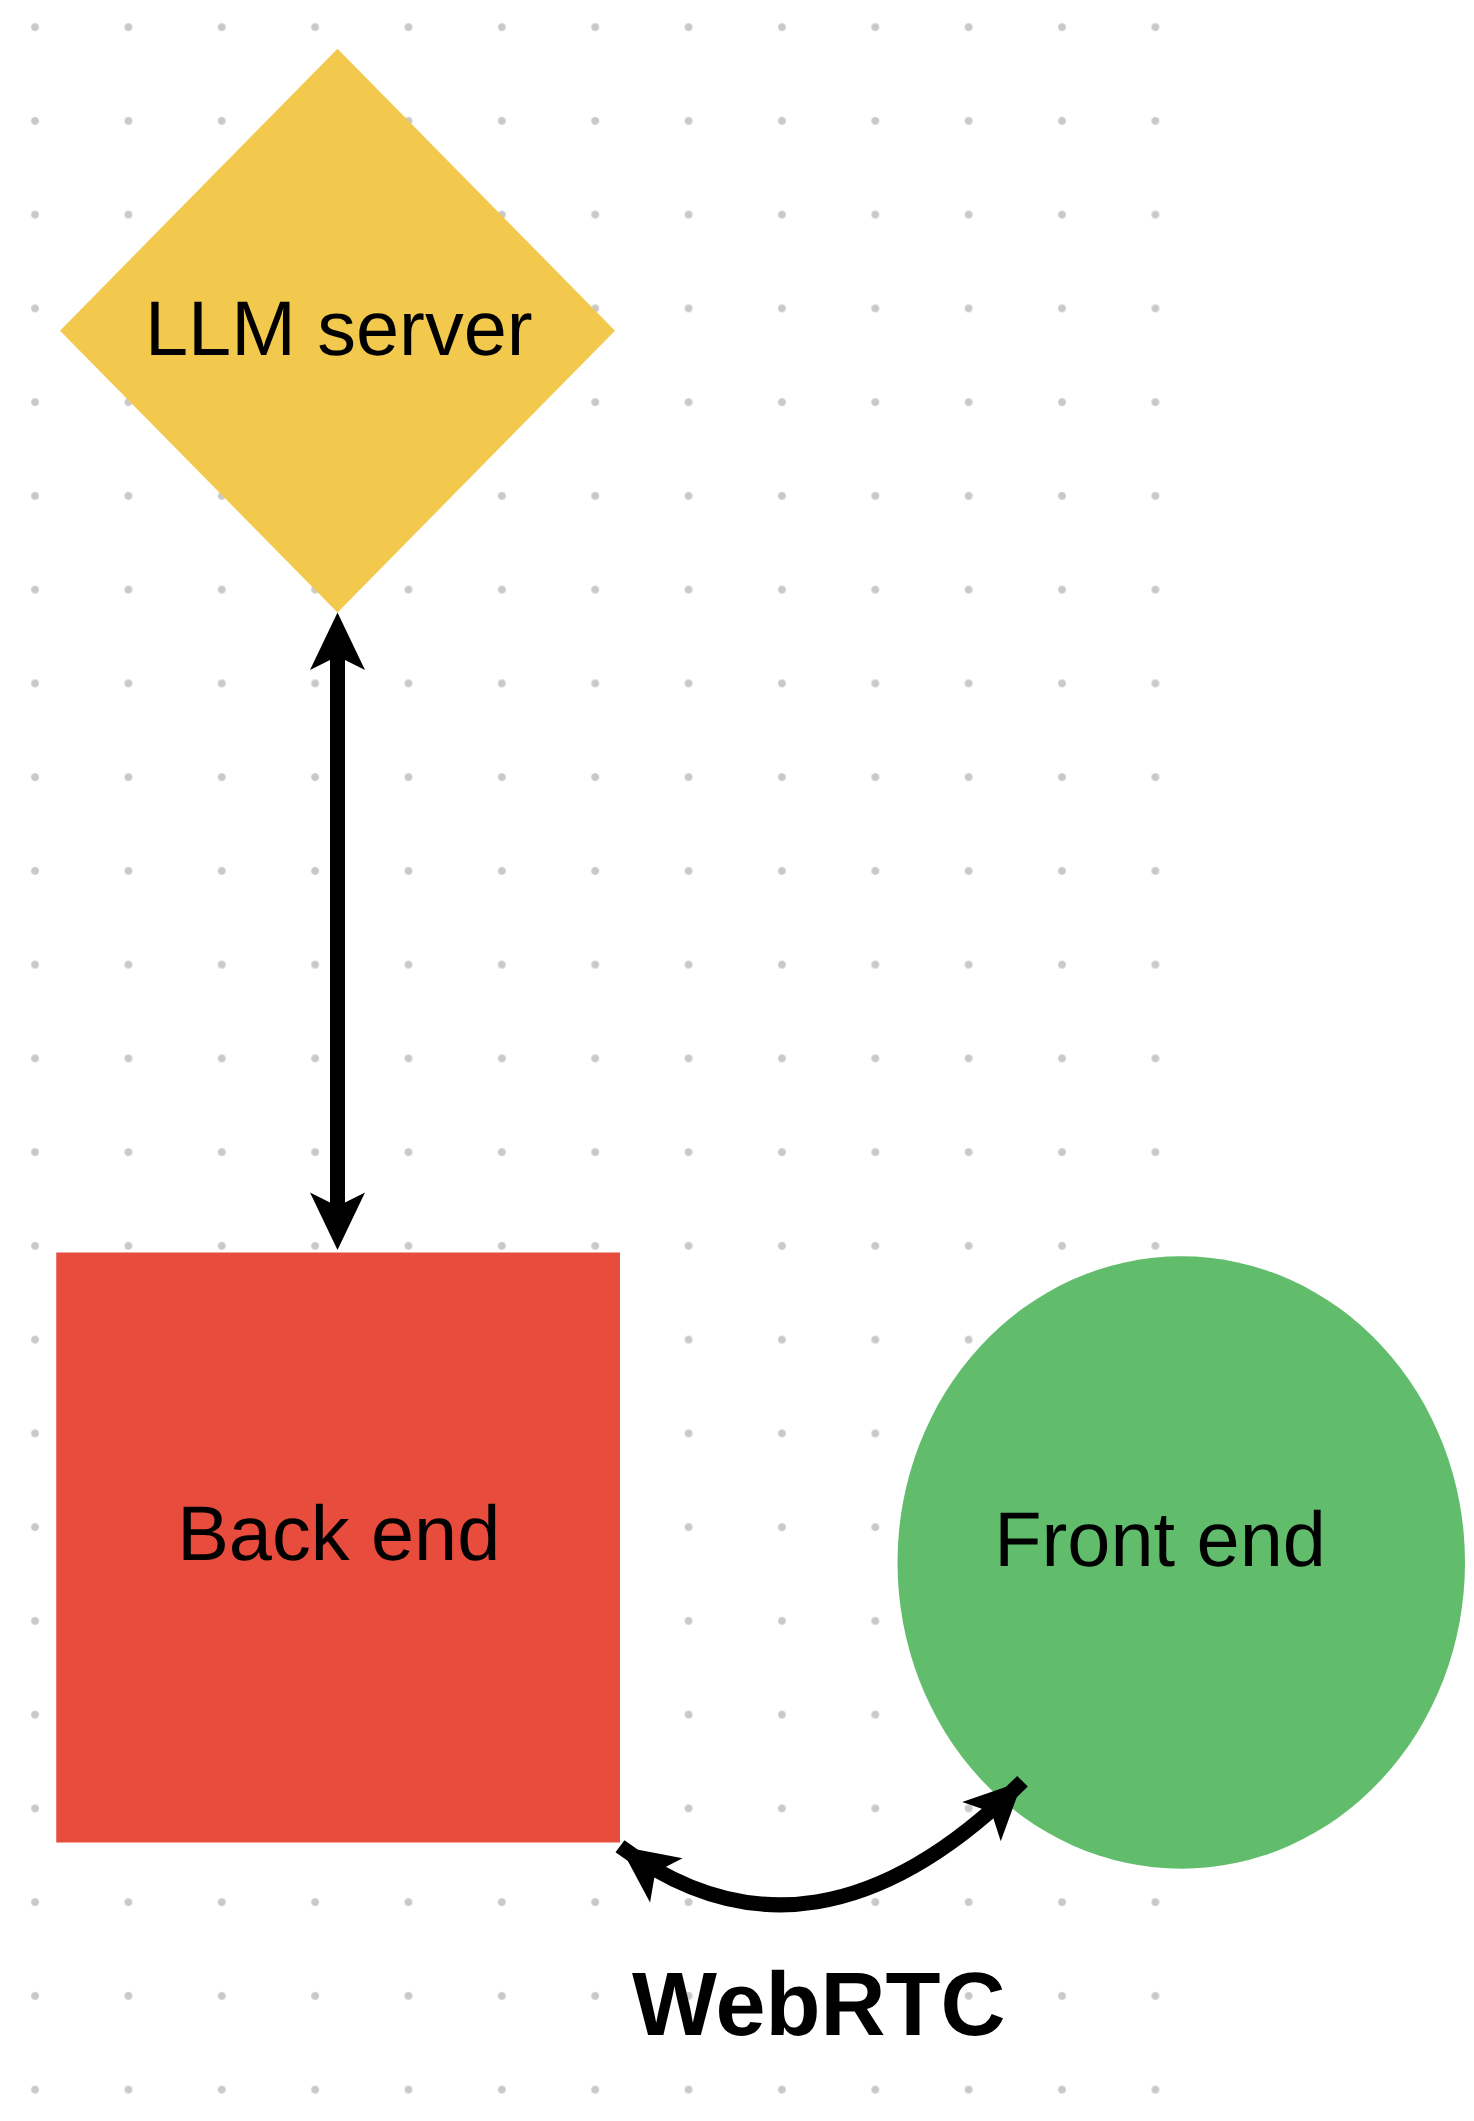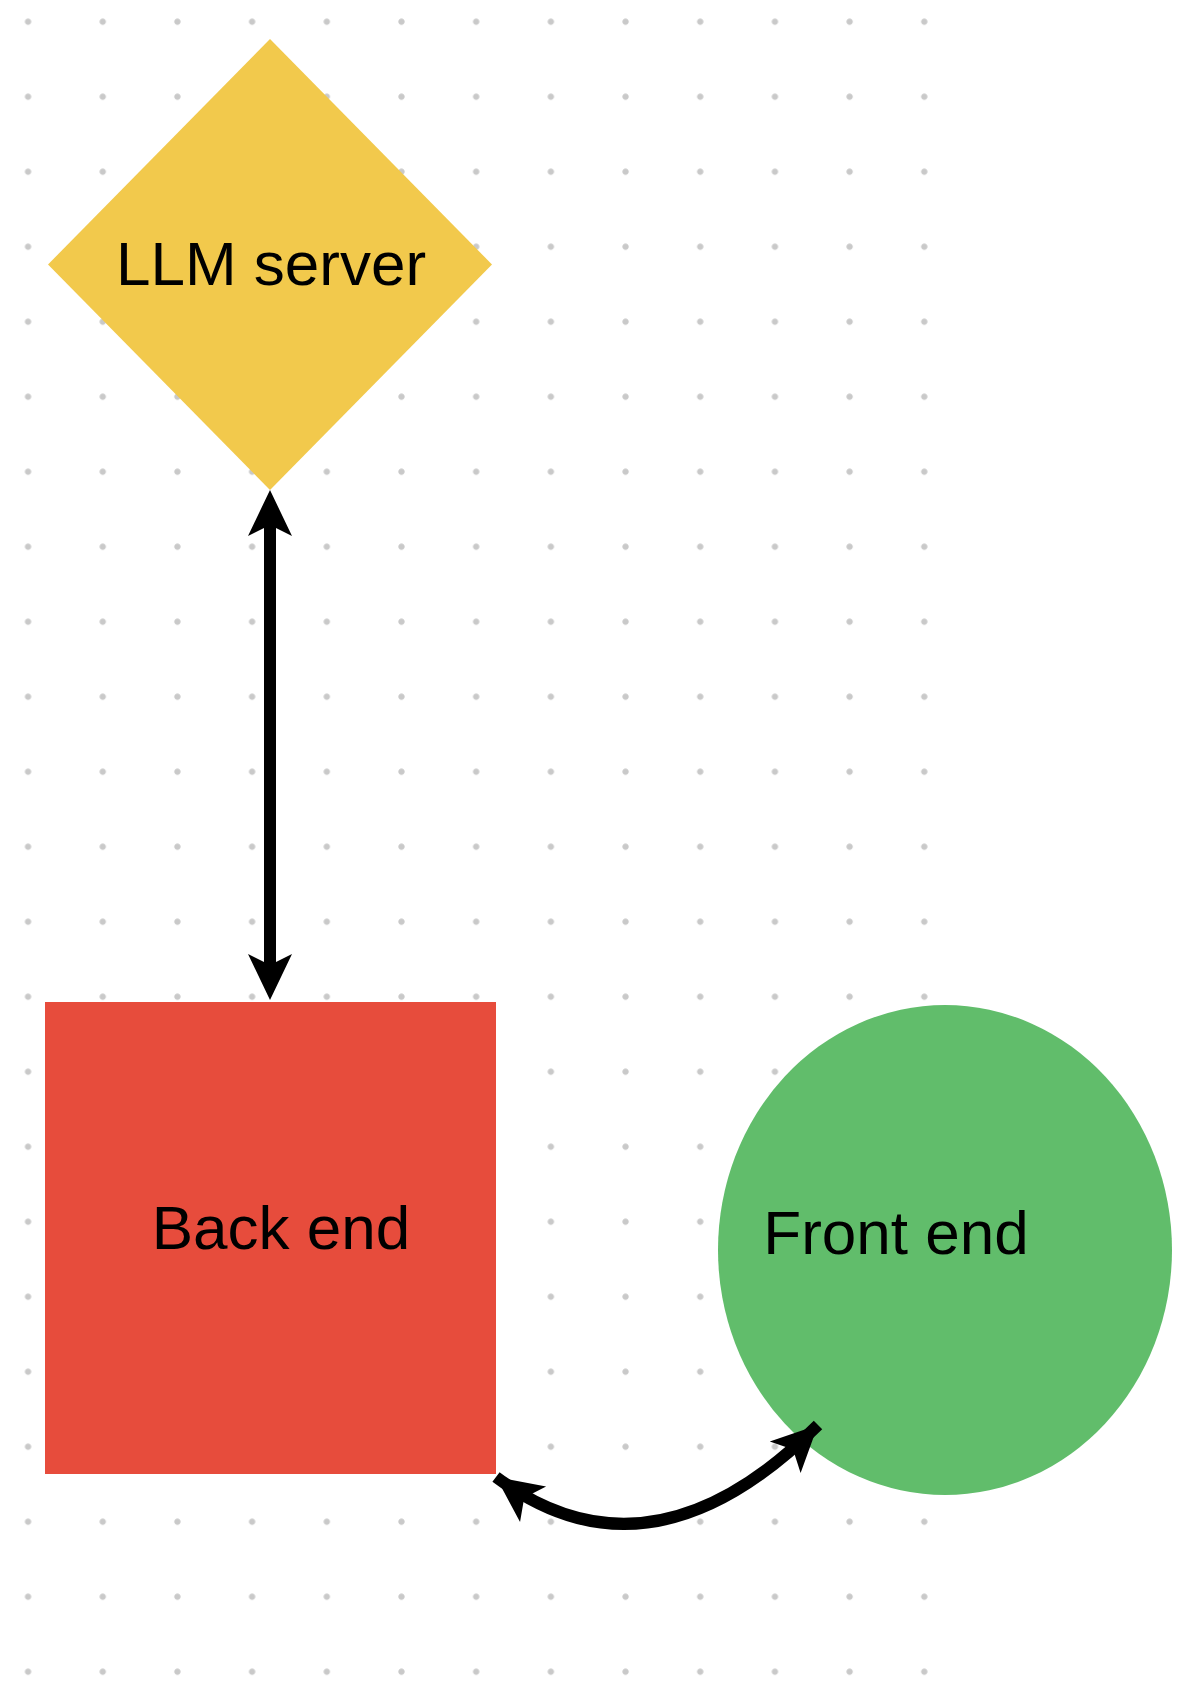--- a/index.html
+++ b/index.html
@@ -50,19 +50,20 @@
 
     <g>
       <path d="M 496 1477 Q 650 1592 818 1425" fill="none" stroke-width="12" stroke="#000000"></path>
       <path d="M 0 0 L -46 22 L -35 0 L -46 -22 Z" transform="translate(496,1477) rotate(216.3)" fill="#000000"></path>
       <path d="M 0 0 L -46 22 L -35 0 L -46 -22 Z" transform="translate(818,1425) rotate(-44.5)" fill="#000000"></path>
     </g>
   </svg>
 
   <div class="label node-label" style="left:271px; top:264px;">LLM server</div>
 
-  <div class="label node-label" style="left:271px; top:1228px;margin-left:10px;">Back end</div>
+  <div class="label node-label" style="left:271px; top:1228px;">Back end</div>
 
-  <div class="label node-label" style="left:896px; top:1233px;">Front end</div>
+  <div class="label node-label" style="left:928px; top:1233px;">Front end</div>
 
 
+  <div class="label edge-label" style="left:655px; top:1604px;">WebRTC</div>
 
 </div>
 
 </body></html>

